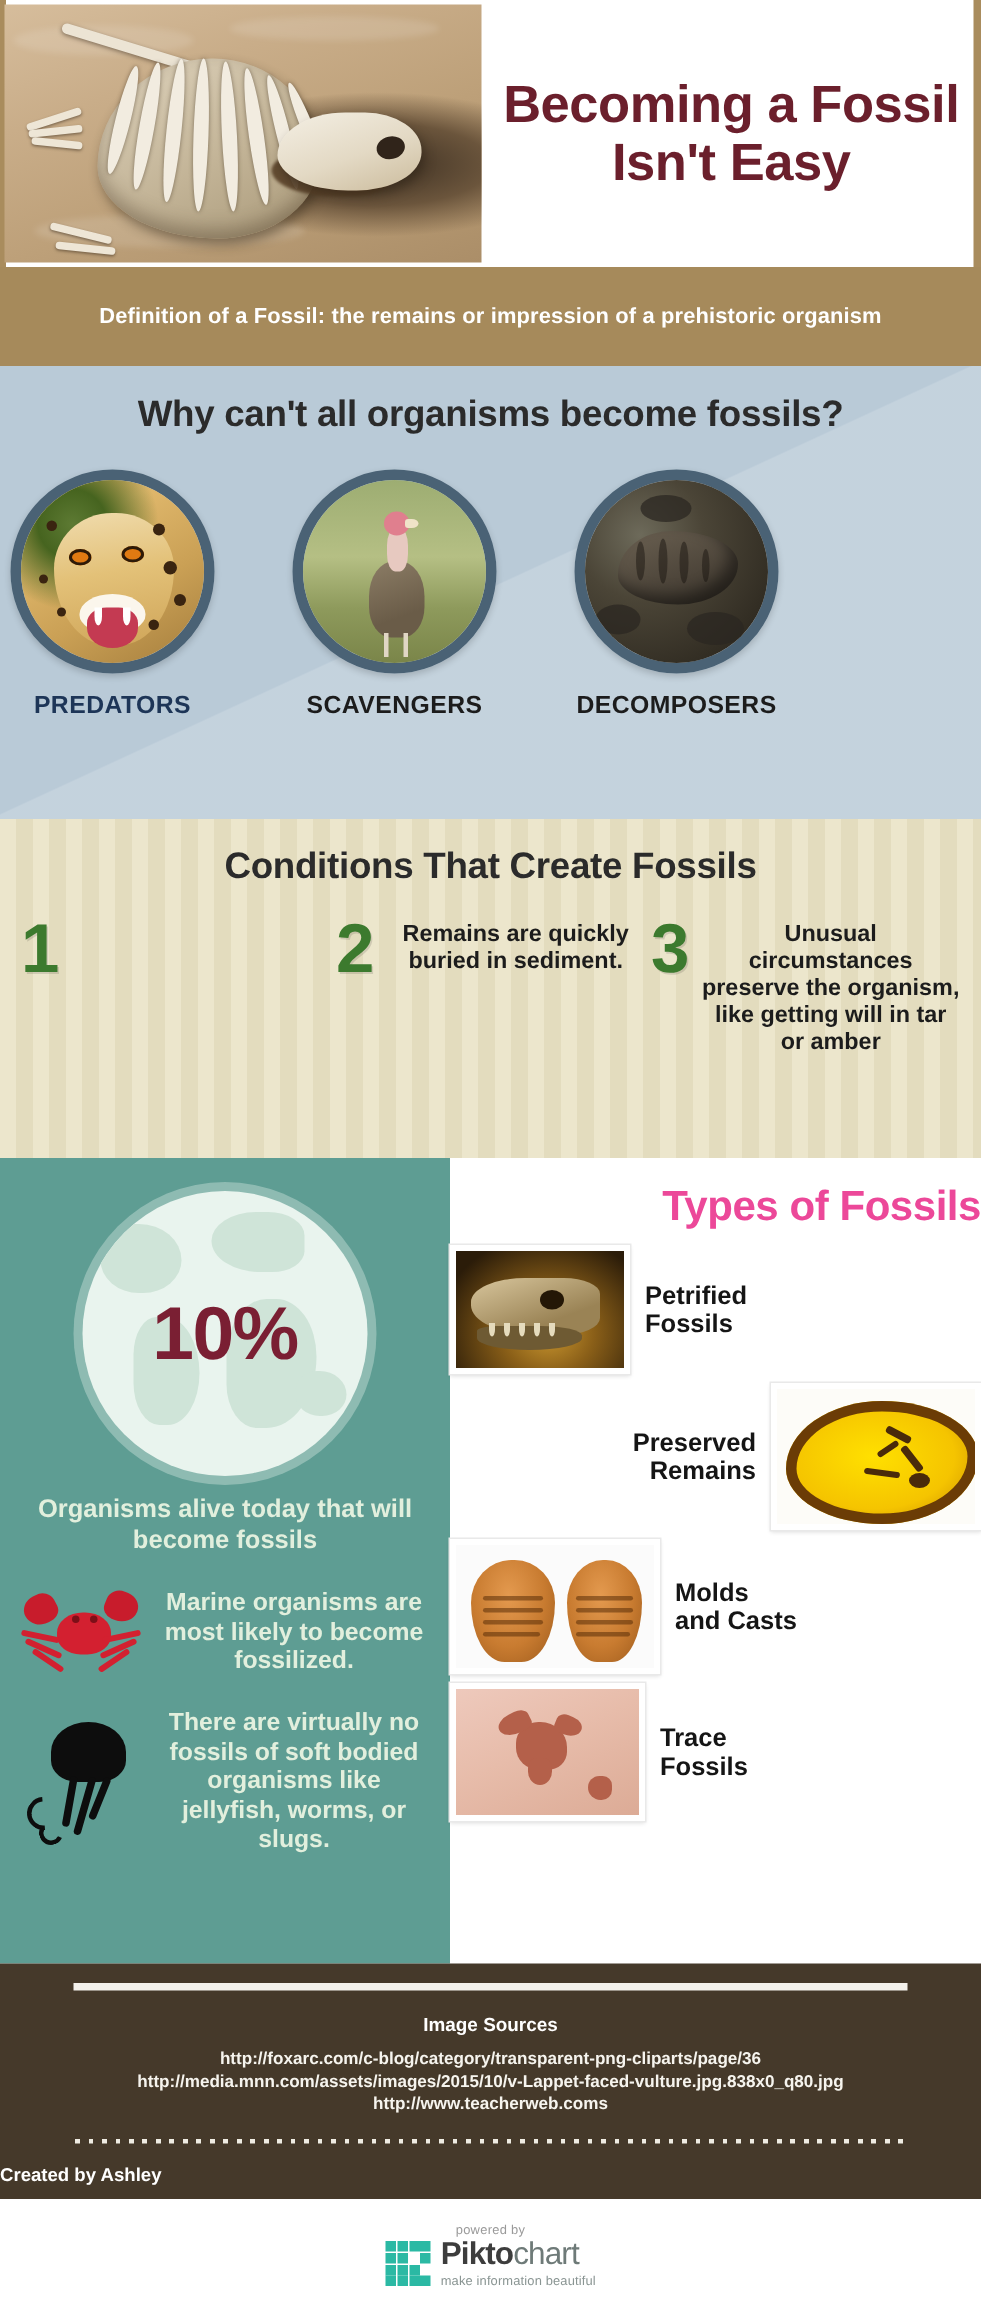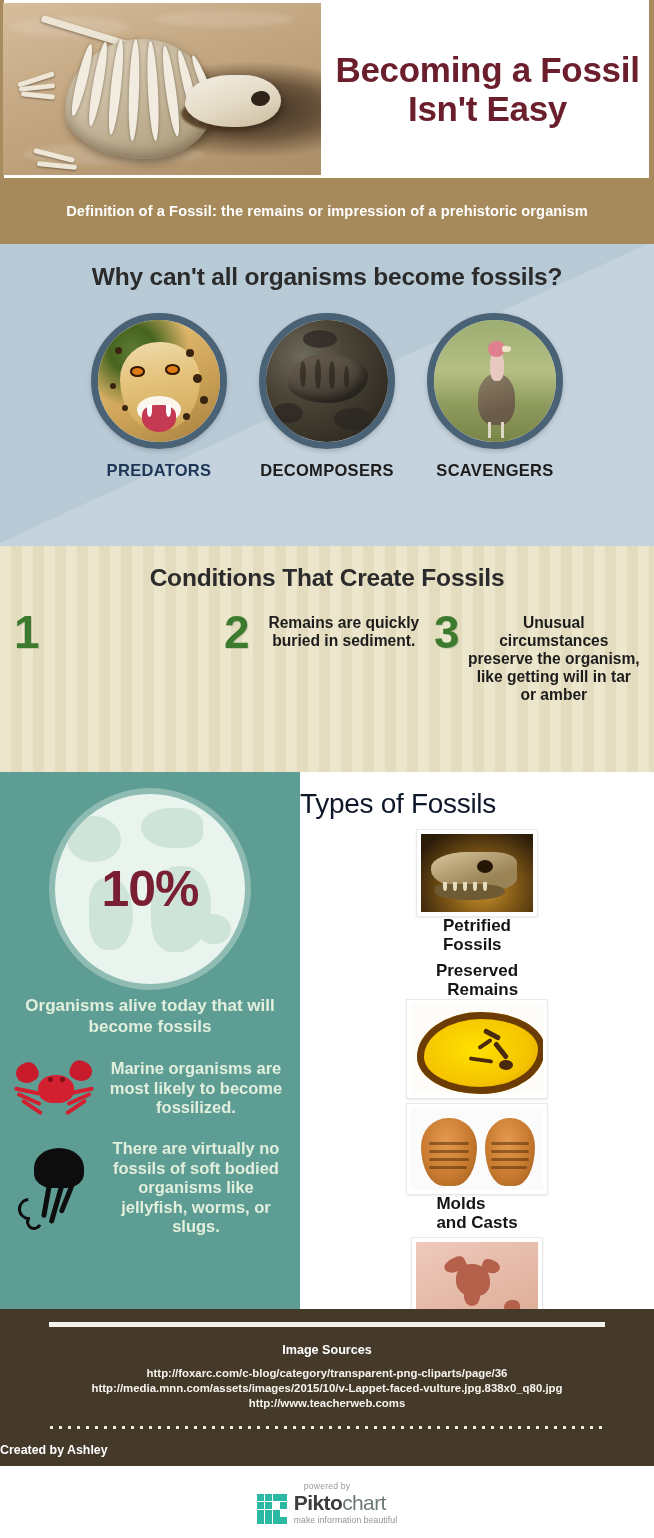--- a/index.html
+++ b/index.html
@@ -81,21 +81,21 @@
     position:relative; height:302px; background:#b9cad7; overflow:hidden;
   }
   .why-diag {
     position:absolute; left:0; top:0; width:100%; height:100%;
     background:linear-gradient(to bottom right, transparent 49.4%, rgba(255,255,255,.16) 49.6%, rgba(255,255,255,.16) 100%);
   }
   .why-title {
     position:relative; text-align:center; padding-top:19px;
     font-size:24.5px; font-weight:bold; color:#2b2b2b; letter-spacing:-.2px;
   }
-  .circles { position:relative; display:flex; justify-content:center; gap:18px; margin-top:22px; }
+  .circles { position:relative; display:flex; justify-content:flex-start; gap:38px; margin-top:22px; }
   .circ-item { width:150px; text-align:center; }
   .circ {
     width:136px; height:136px; border-radius:50%;
     border:7px solid #4a6275; margin:0 auto; overflow:hidden; position:relative;
     box-shadow:0 2px 5px rgba(0,0,0,.18);
   }
   .circ-label { margin-top:12px; font-size:16.5px; font-weight:bold; letter-spacing:.3px; }
   .lbl-predators { color:#1d3557; }
   .lbl-dark { color:#1c1c1c; }
 
@@ -196,24 +196,24 @@
   
   .jelly { position:relative; width:86px; height:96px; flex:0 0 auto; }
   .jelly-bell { position:absolute; left:22px; top:8px; width:50px; height:40px;
     background:#0d0d0d; border-radius:50% 50% 36% 36%; }
   .jelly-tent { position:absolute; background:#0d0d0d; border-radius:3px; }
   .jelly-curl { position:absolute; width:22px; height:22px;
     border:3px solid #0d0d0d; border-radius:50%; border-top-color:transparent; border-right-color:transparent; }
 
   .types { flex:1; background:#ffffff; position:relative; padding-top:10px; }
   .types-title {
-    text-align:left; font-size:28px; font-weight:normal; color:#0f172a;
+    text-align:right; font-size:28px; font-weight:bold; color:#ec4899;
     letter-spacing:-.3px; padding:6px 0 4px;
   }
-  .type-row { display:flex; align-items:center; margin-top:6px;flex-direction:column; }
+  .type-row { display:flex; align-items:center; margin-top:6px; }
   .type-row.left-img { justify-content:flex-start; }
   .type-row.right-img { justify-content:flex-end; }
   .thumb {
     border:4px solid #fff; box-shadow:0 0 0 1px #e9e9e9, 0 1px 3px rgba(0,0,0,.14);
     overflow:hidden; position:relative; flex:0 0 auto;
   }
   .type-label {
     font-size:17px; font-weight:bold; color:#151515; line-height:1.14;
     padding:0 10px; white-space:pre-line;
   }
@@ -341,45 +341,45 @@
             <div class="spot" style="left:70%;top:76%;width:7px;height:7px;"></div>
             <div class="spot" style="left:20%;top:70%;width:6px;height:6px;"></div>
             <div class="spot" style="left:10%;top:52%;width:6px;height:6px;"></div>
           </div>
         </div>
         <div class="circ-label lbl-predators">PREDATORS</div>
       </div>
 
       <div class="circ-item">
         <div class="circ">
+          <div class="img-vulture">
+            <div class="vu-body"></div>
+            <div class="vu-neck"></div>
+            <div class="vu-head"></div>
+            <div class="vu-beak"></div>
+            <div class="vu-legs"></div>
+          </div>
+        </div>
+        <div class="circ-label lbl-dark">SCAVENGERS</div>
+      </div>
+
+      <div class="circ-item">
+        <div class="circ">
           <div class="img-worm">
             <div class="worm-body"></div>
             <div class="worm-seg" style="left:28%;top:34%;width:6px;height:26px;"></div>
             <div class="worm-seg" style="left:40%;top:32%;width:6px;height:30px;"></div>
             <div class="worm-seg" style="left:52%;top:34%;width:6px;height:28px;"></div>
             <div class="worm-seg" style="left:64%;top:38%;width:5px;height:22px;"></div>
             <div class="dirt" style="left:6%;top:68%;width:30px;height:20px;"></div>
             <div class="dirt" style="left:56%;top:72%;width:38px;height:22px;"></div>
             <div class="dirt" style="left:30%;top:8%;width:34px;height:18px;"></div>
           </div>
         </div>
         <div class="circ-label lbl-dark">DECOMPOSERS</div>
-      </div>
-
-      <div class="circ-item">
-        <div class="circ">
-          <div class="img-vulture">
-            <div class="vu-body"></div>
-            <div class="vu-neck"></div>
-            <div class="vu-head"></div>
-            <div class="vu-beak"></div>
-            <div class="vu-legs"></div>
-          </div>
-        </div>
-        <div class="circ-label lbl-dark">SCAVENGERS</div>
       </div>
 
     </div>
   </div>
 
   <div class="conditions">
     <div class="cond-title">Conditions That Create Fossils</div>
     <div class="cond-row">
       <div class="cond-item">
         <div class="cond-num">1</div>

